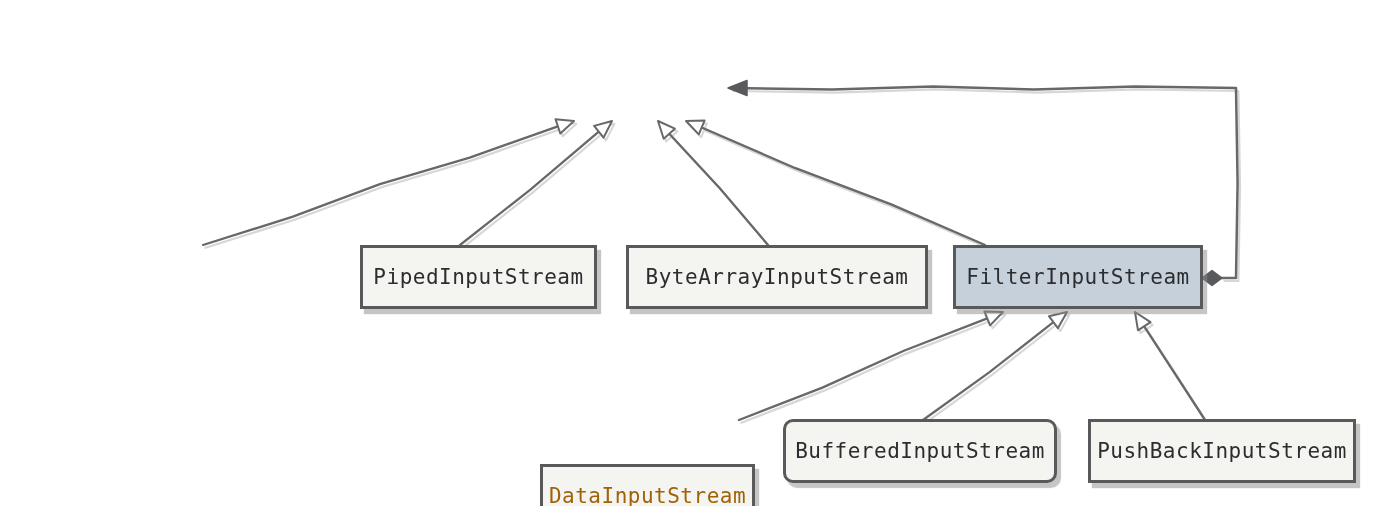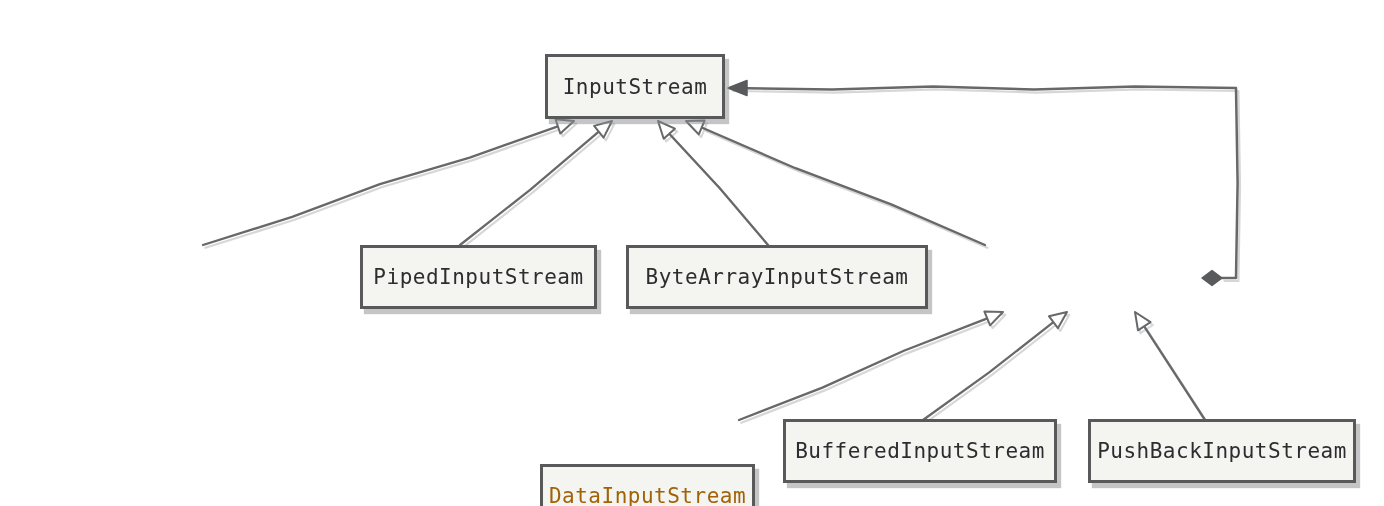--- a/index.html
+++ b/index.html
@@ -83,32 +83,32 @@
         <path d="M 1135 312 L 1150.5 322.2 L 1138.0 330.3 Z" stroke="#67686a" stroke-width="2" fill="#ffffff" stroke-linejoin="round" stroke-linecap="round"></path>
       </g>
       <g>
         <path d="M 1222 278 L 1236.0 278.0 L 1237.6 183.0 L 1236.0 88.0 L 1135.0 86.4 L 1034.0 89.6 L 933.0 86.4 L 832.0 89.6 L 731.0 88.0" stroke="#d7d7d7" stroke-width="2.2" fill="none" stroke-linejoin="round" stroke-linecap="round" transform="translate(2.4,3)"></path>
         <path d="M 1222 278 L 1236.0 278.0 L 1237.6 183.0 L 1236.0 88.0 L 1135.0 86.4 L 1034.0 89.6 L 933.0 86.4 L 832.0 89.6 L 731.0 88.0" stroke="#67686a" stroke-width="2.5" fill="none" stroke-linejoin="round" stroke-linecap="round"></path>
         <path d="M 1202 278 L 1212 270.5 L 1222 278 L 1212 285.5 Z" stroke="#595a5c" stroke-width="1.5" fill="#595a5c" stroke-linejoin="round" stroke-linecap="round"></path>
         <path d="M 728 88 L 747 80.5 L 747 95.5 Z" stroke="#595a5c" stroke-width="1.5" fill="#595a5c" stroke-linejoin="round" stroke-linecap="round"></path>
       </g>
     </svg>
 
-  <div class="node" id="n-input" style="background: rgb(244, 244, 241); border-color: rgb(88, 89, 91); color: rgb(45, 45, 48);">
-    <span>InputStream</span>
-  </div>
   <div class="node" id="n-bytearr" style="background: rgb(244, 244, 241); border-color: rgb(88, 89, 91); color: rgb(45, 45, 48);">
     <span>ByteArrayInputStream</span>
   </div>
   <div class="node" id="n-piped" style="background: rgb(244, 244, 241); border-color: rgb(88, 89, 91); color: rgb(45, 45, 48);">
     <span>PipedInputStream</span>
   </div>
+  <div class="node highlight" id="n-filter" style="background: rgb(197, 208, 218); border-color: rgb(88, 89, 91); color: rgb(45, 45, 48);">
+    <span>FilterInputStream</span>
+  </div>
   <div class="node" id="n-data" style="background: rgb(244, 244, 241); border-color: rgb(88, 89, 91); color: #a16207; margin-top: 45px;">
     <span>DataInputStream</span>
   </div>
-  <div class="node" id="n-buffer" style="background: rgb(244, 244, 241); border-color: rgb(88, 89, 91); color: rgb(45, 45, 48);">
+  <div class="node" id="n-buffer" style="background: rgb(244, 244, 241); border-color: rgb(88, 89, 91); color: rgb(45, 45, 48); border-radius: 10px;">
     <span>BufferedInputStream</span>
   </div>
   <div class="node" id="n-pushback" style="background: rgb(244, 244, 241); border-color: rgb(88, 89, 91); color: rgb(45, 45, 48);">
     <span>PushBackInputStream</span>
   </div>
 
 </div>
 
 </body></html>

